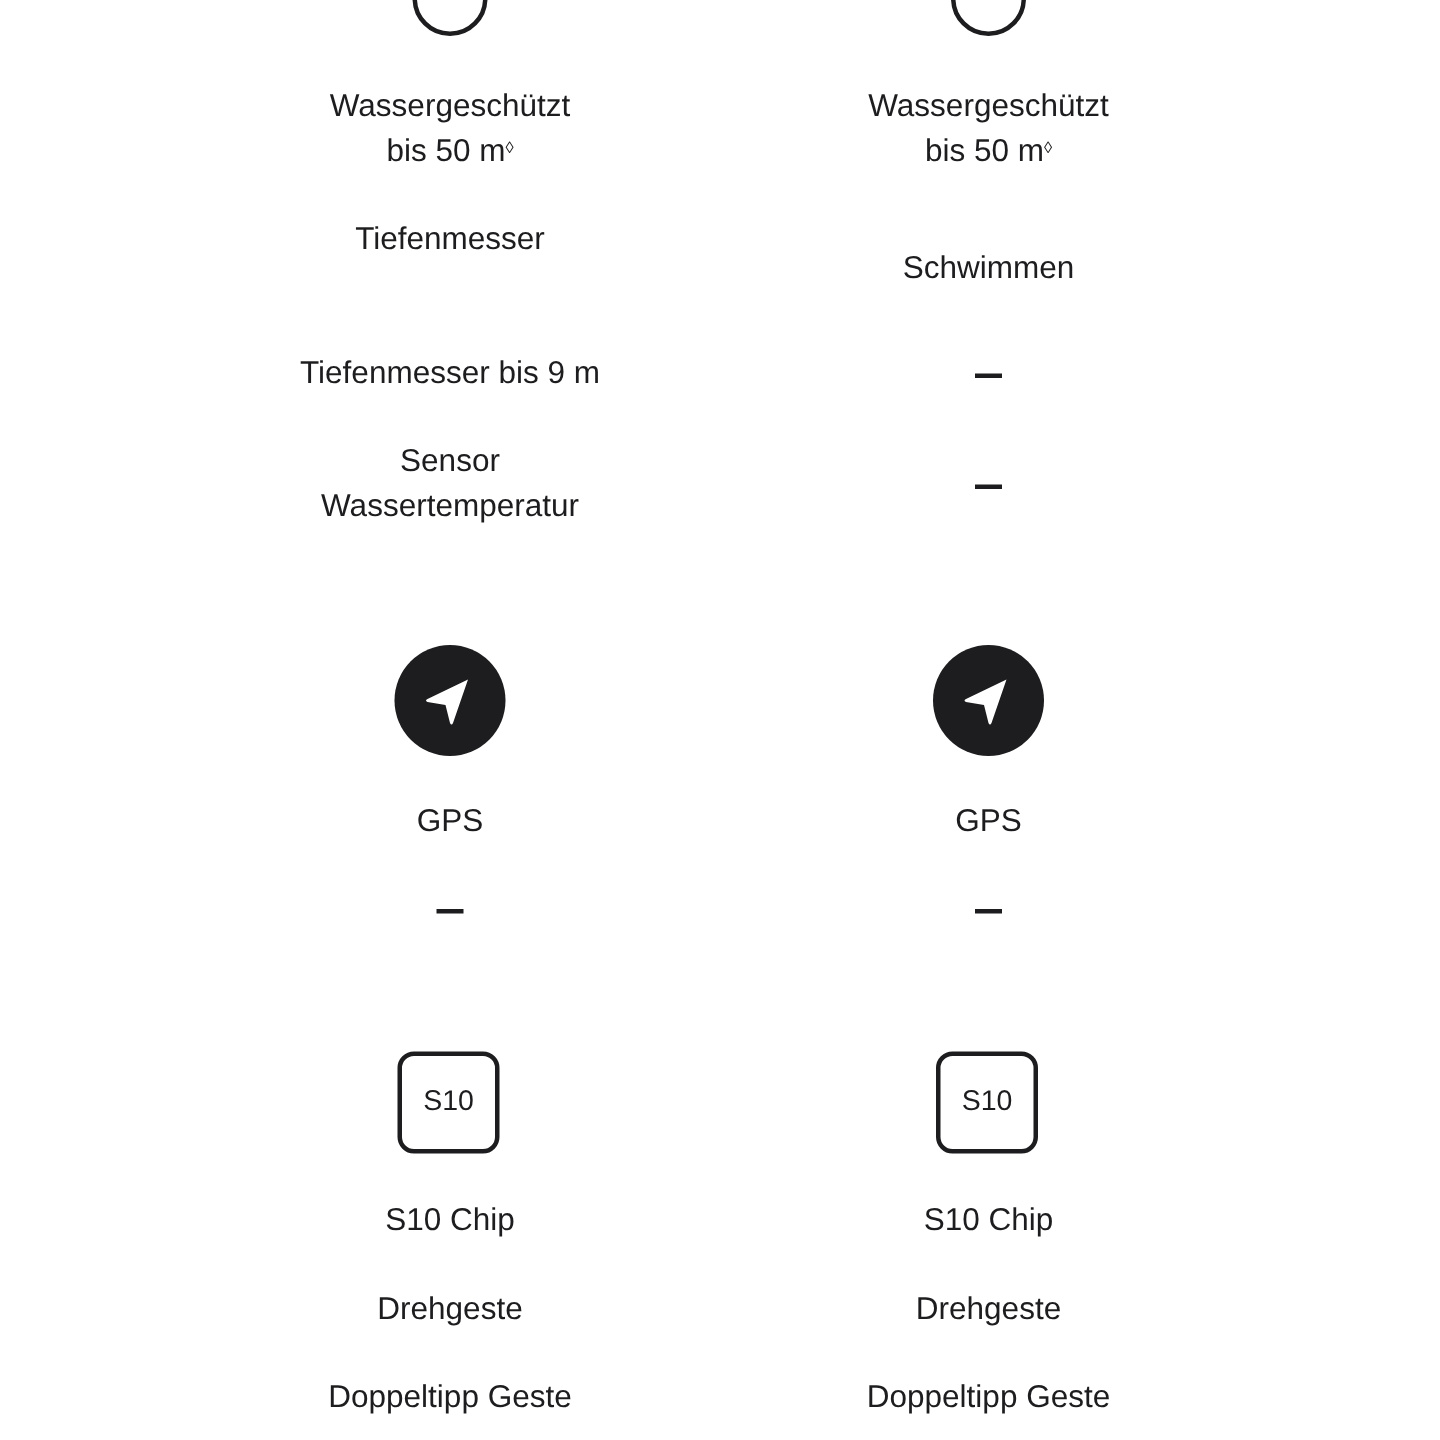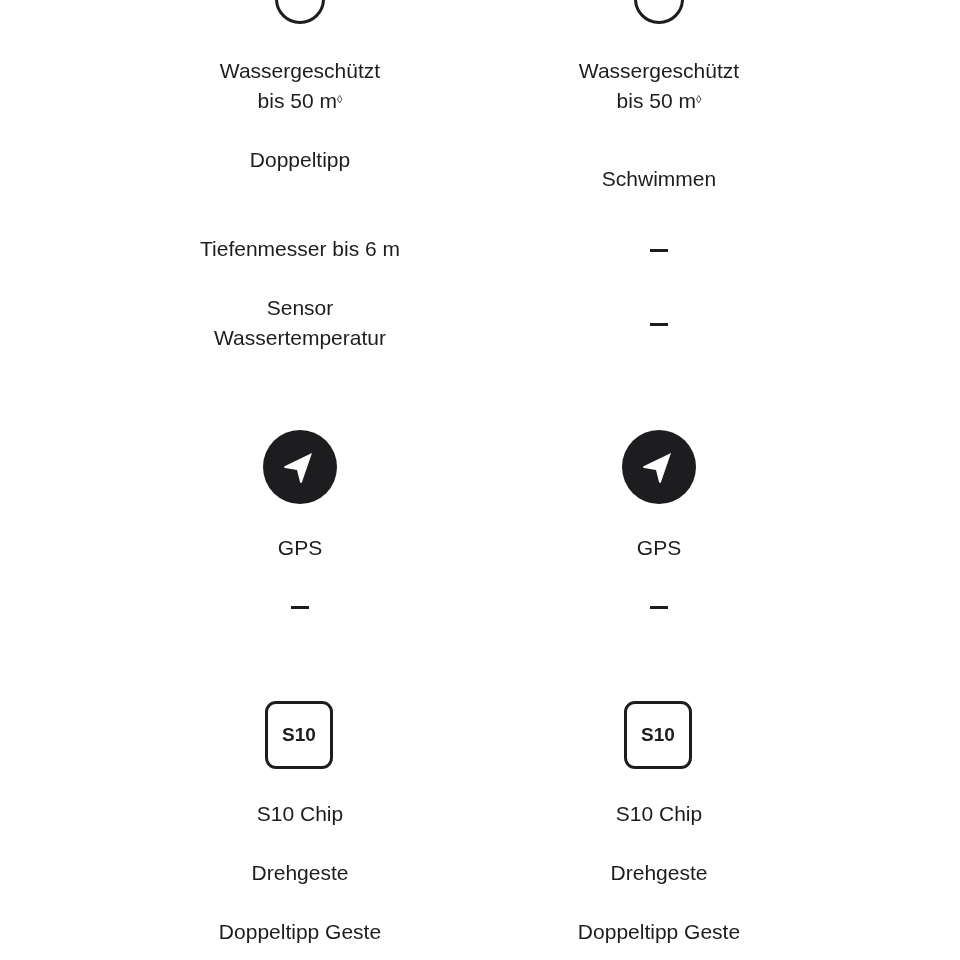--- a/index.html
+++ b/index.html
@@ -12,36 +12,36 @@
   .txt { font-size:21px; line-height:30px; color:#1d1d1f; }
   .dash { position:absolute; left:171px; width:18px; height:3px; background:#1d1d1f; }
   .ring { position:absolute; left:155px; top:-26px; width:44px; height:44px;
           border:3.5px solid #1d1d1f; border-radius:50%; }
   .gps { position:absolute; left:143px; top:430px; width:74px; height:74px;
          border-radius:50%; background:#1d1d1f; }
   .gps svg { position:absolute; left:17px; top:17px; }
   .chip { position:absolute; left:146px; top:701px; width:62px; height:62px;
           border:3.5px solid #1d1d1f; border-radius:11px; box-sizing:content-box;
           display:flex; align-items:center; justify-content:center;
-          font-size:19px; font-weight:bold; color:#1d1d1f; margin-left:-1px; }
+          font-size:19px; font-weight:normal; color:#1d1d1f; margin-left:-1px; }
   sup.fn { font-size:11px; vertical-align:top; position:relative; top:-2px; }
 </style>
 </head>
 <body>
 
 <div class="col left">
   <div class="ring"></div>
   <div class="abs txt" style="top:56px">
     <div>Wassergeschützt</div>
     <div><span>bis 50 m</span><sup class="fn">◊</sup></div>
   </div>
   <div class="abs txt" style="top:145px">
-    <div>Doppeltipp</div>
+    <div>Tiefenmesser</div>
   </div>
-  <div class="abs txt" style="top:234px">Tiefenmesser bis 6 m</div>
+  <div class="abs txt" style="top:234px">Tiefenmesser bis 9 m</div>
   <div class="abs txt" style="top:293px">
     <div>Sensor</div>
     <div>Wassertemperatur</div>
   </div>
   <div class="gps">
     <svg width="40" height="40" viewBox="0 0 40 40">
         <path d="M32 6 L5 19 Q3 20 5 21 L17 23 L20 35 Q21 37 22 35 Z" fill="#ffffff"></path>
       </svg>
   </div>
   <div class="abs txt" style="top:533px">GPS</div>

